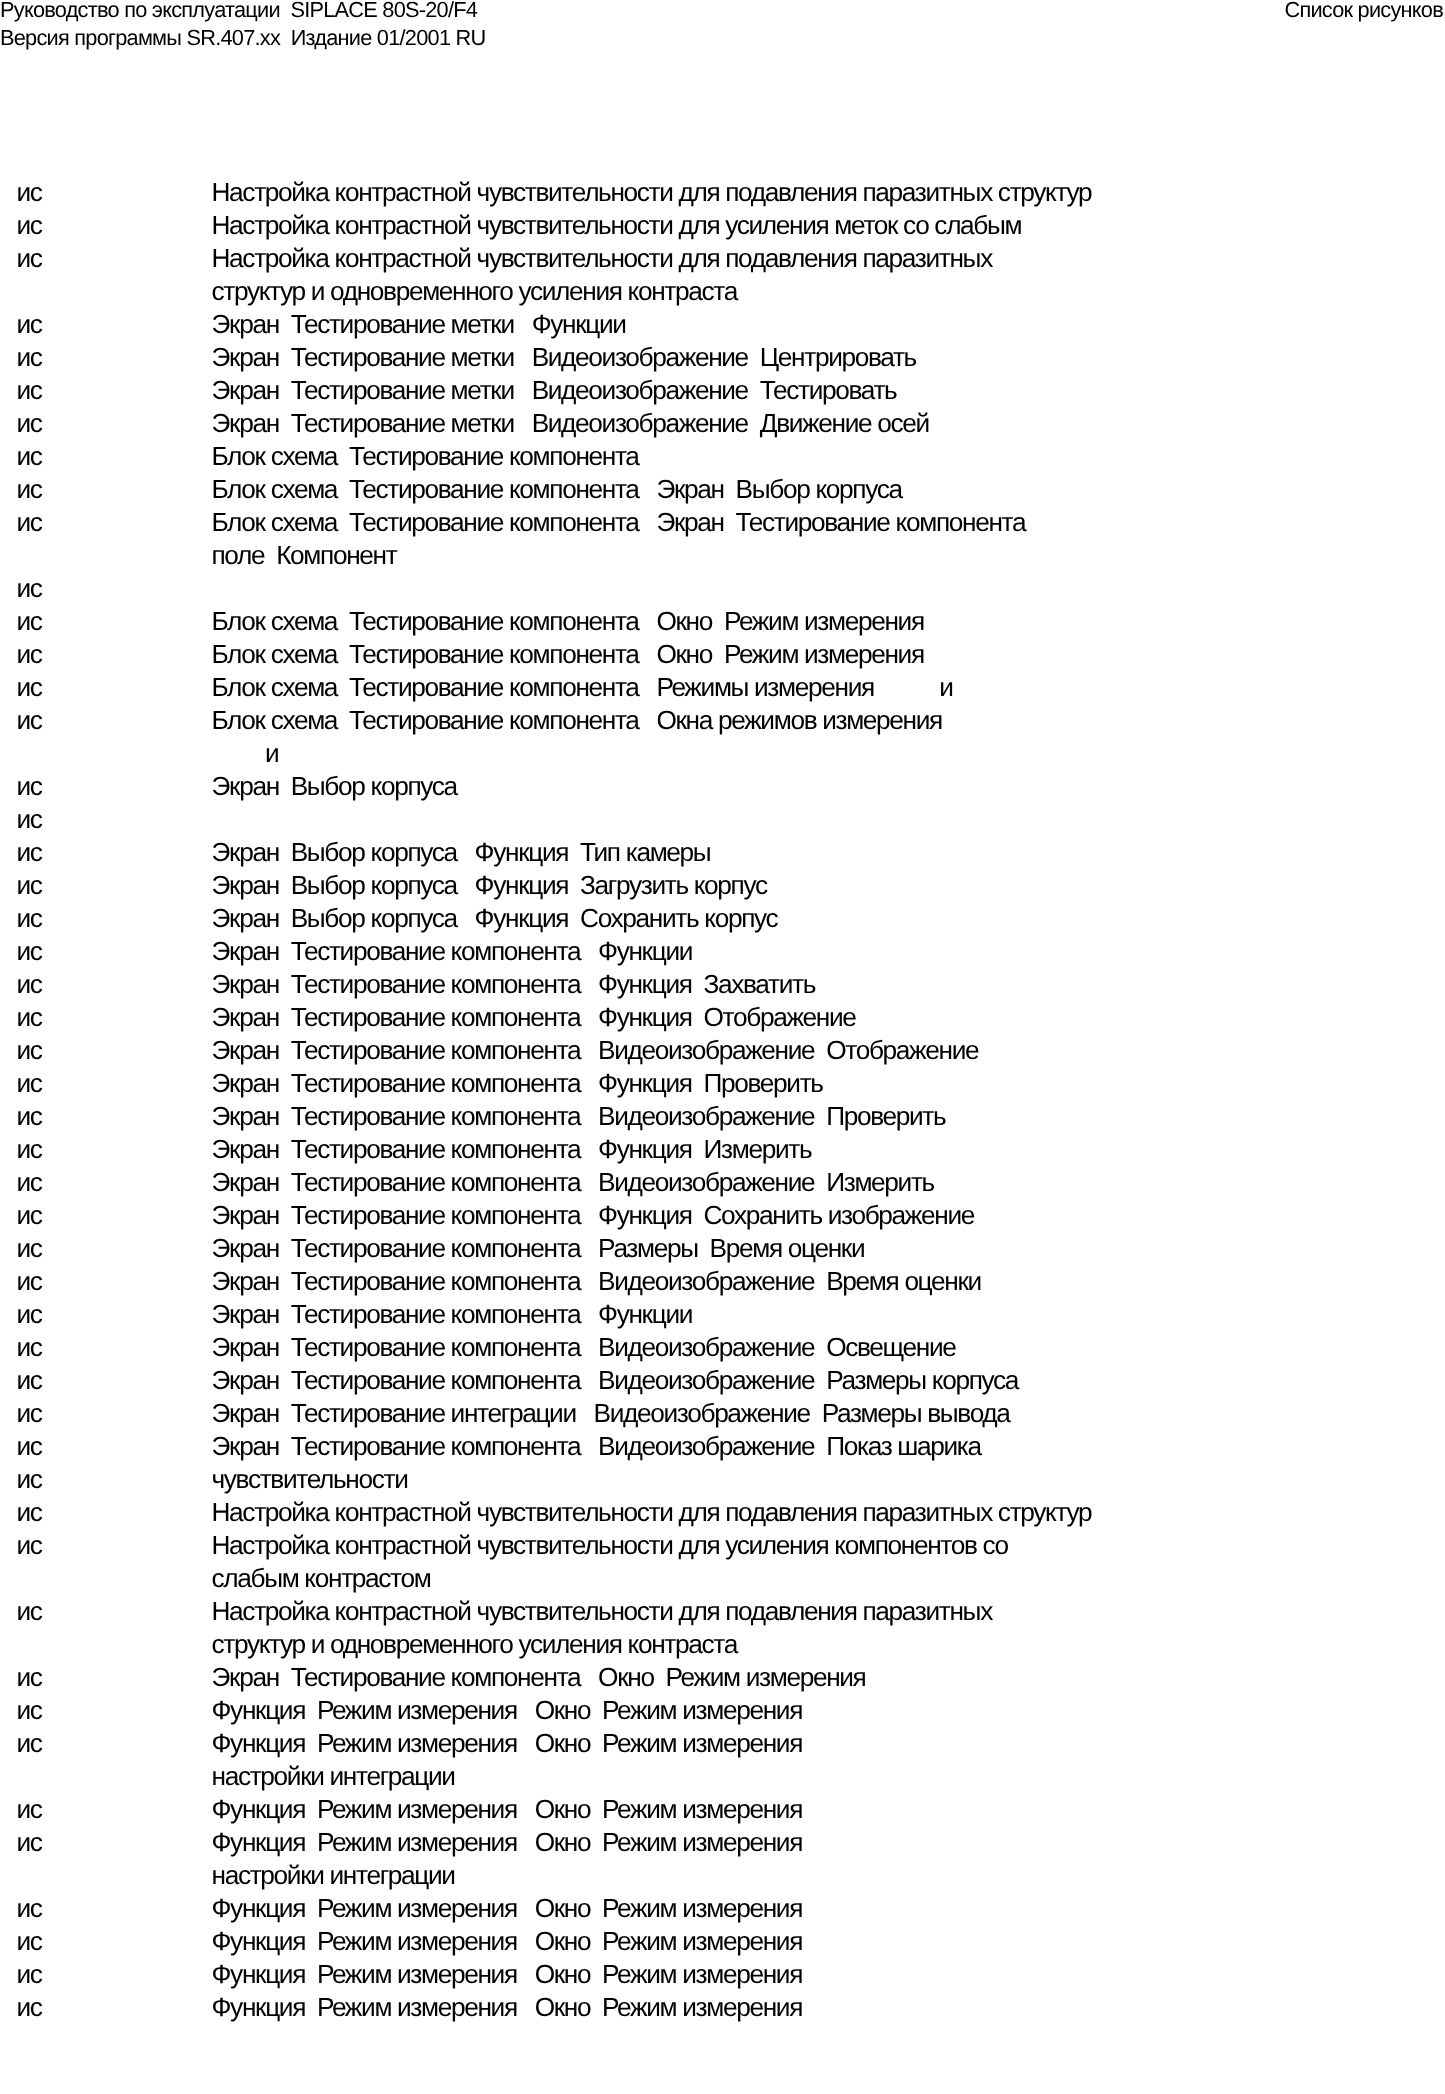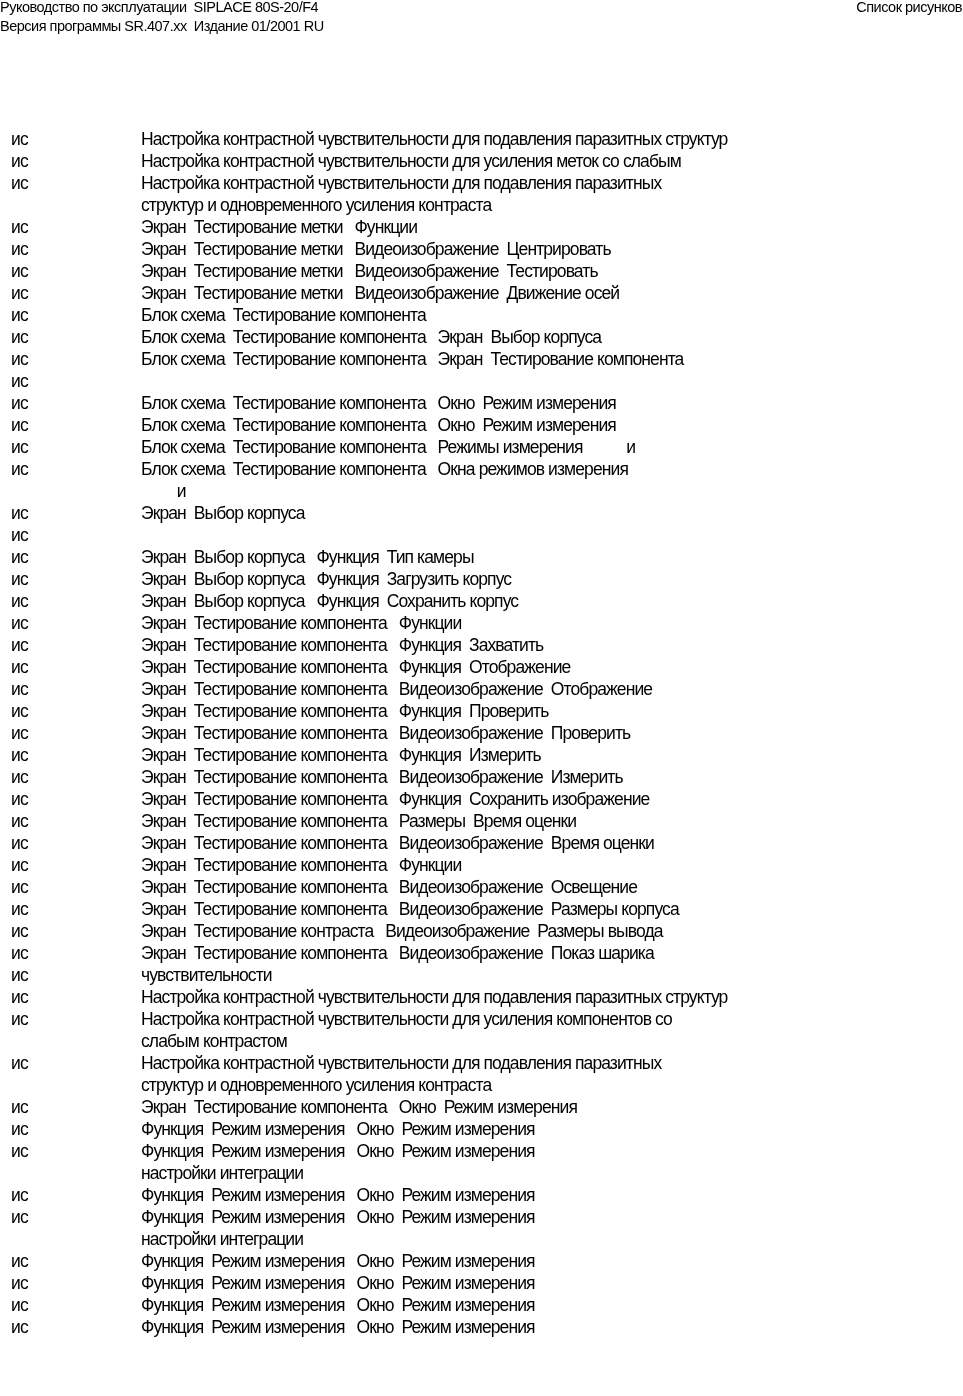--- a/index.html
+++ b/index.html
@@ -11,21 +11,21 @@
     position: absolute; left: 0; top: -2px;
     font-size: 14.5px; line-height: 19px; letter-spacing: -0.5px;
   }
   .header-left div { white-space: pre; }
   .header-right {
     position: absolute; right: 1px; top: -2px;
     font-size: 14.5px; line-height: 19px; letter-spacing: -0.5px;
     white-space: pre;
   }
   .figure-list {
-    position: absolute; left: 0; top: 128px; width: 963px;
+    position: absolute; left: 0; top: 117px; width: 963px;
   }
   .entry {
     display: flex; font-size: 17.5px; line-height: 22px; letter-spacing: -0.9px;
   }
   .entry .label { width: 141px; padding-left: 11px; box-sizing: border-box; flex: 0 0 141px; white-space: pre; }
   .entry .title { flex: 1; }
   .entry .title div { white-space: pre; }
 </style>
 </head>
 <body>
@@ -89,20 +89,21 @@
     <div class="entry">
       <div class="label">ис</div>
       <div class="title">
         <div>Блок схема  Тестирование компонента   Экран  Выбор корпуса</div>
       </div>
     </div>
     <div class="entry">
       <div class="label">ис</div>
       <div class="title">
         <div>Блок схема  Тестирование компонента   Экран  Тестирование компонента</div>
+        <div>поле  Компонент</div>
       </div>
     </div>
     <div class="entry">
       <div class="label">ис</div>
     </div>
     <div class="entry">
       <div class="label">ис</div>
       <div class="title">
         <div>Блок схема  Тестирование компонента   Окно  Режим измерения</div>
       </div>
@@ -233,21 +234,21 @@
     </div>
     <div class="entry">
       <div class="label">ис</div>
       <div class="title">
         <div>Экран  Тестирование компонента   Видеоизображение  Размеры корпуса</div>
       </div>
     </div>
     <div class="entry">
       <div class="label">ис</div>
       <div class="title">
-        <div>Экран  Тестирование контраста   Видеоизображение  Размеры вывода</div>
+        <div>Экран  Тестирование интеграции   Видеоизображение  Размеры вывода</div>
       </div>
     </div>
     <div class="entry">
       <div class="label">ис</div>
       <div class="title">
         <div>Экран  Тестирование компонента   Видеоизображение  Показ шарика</div>
       </div>
     </div>
     <div class="entry">
       <div class="label">ис</div>

